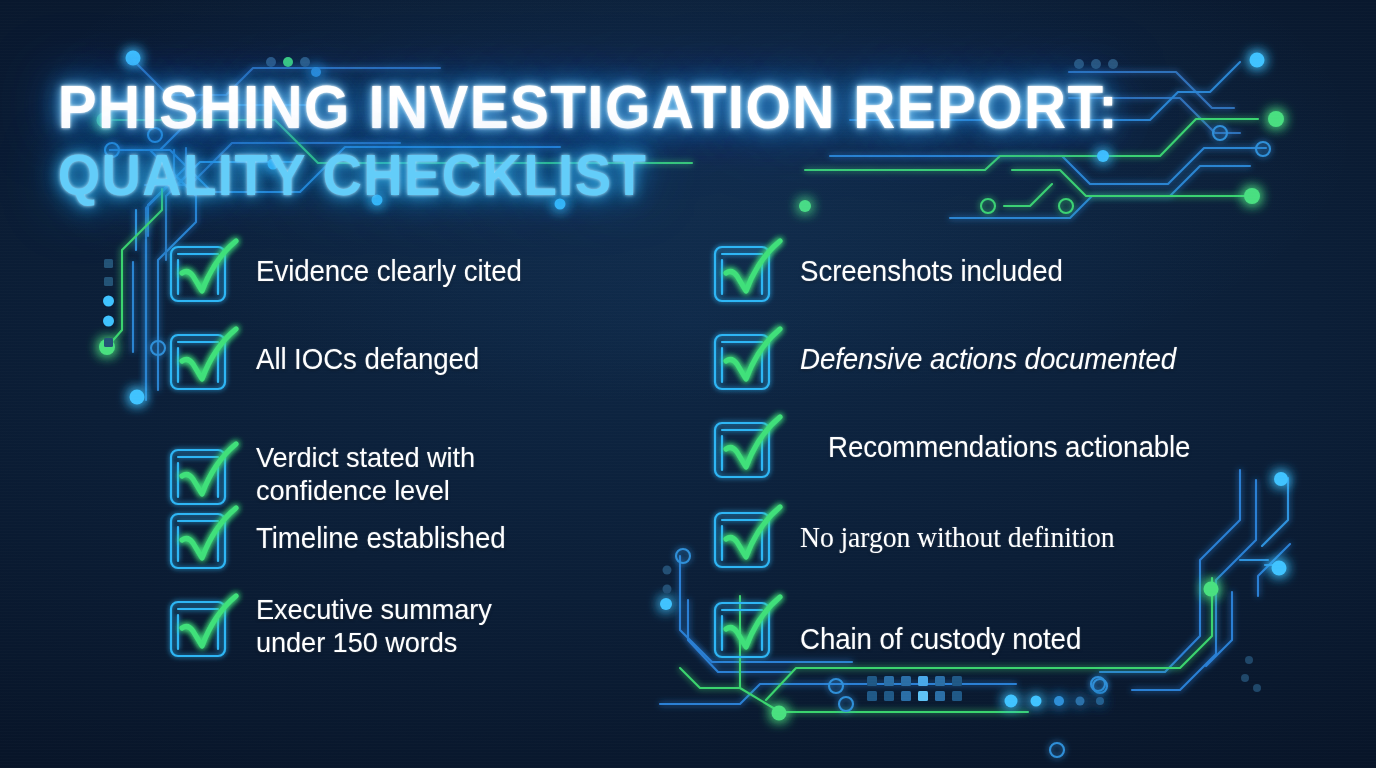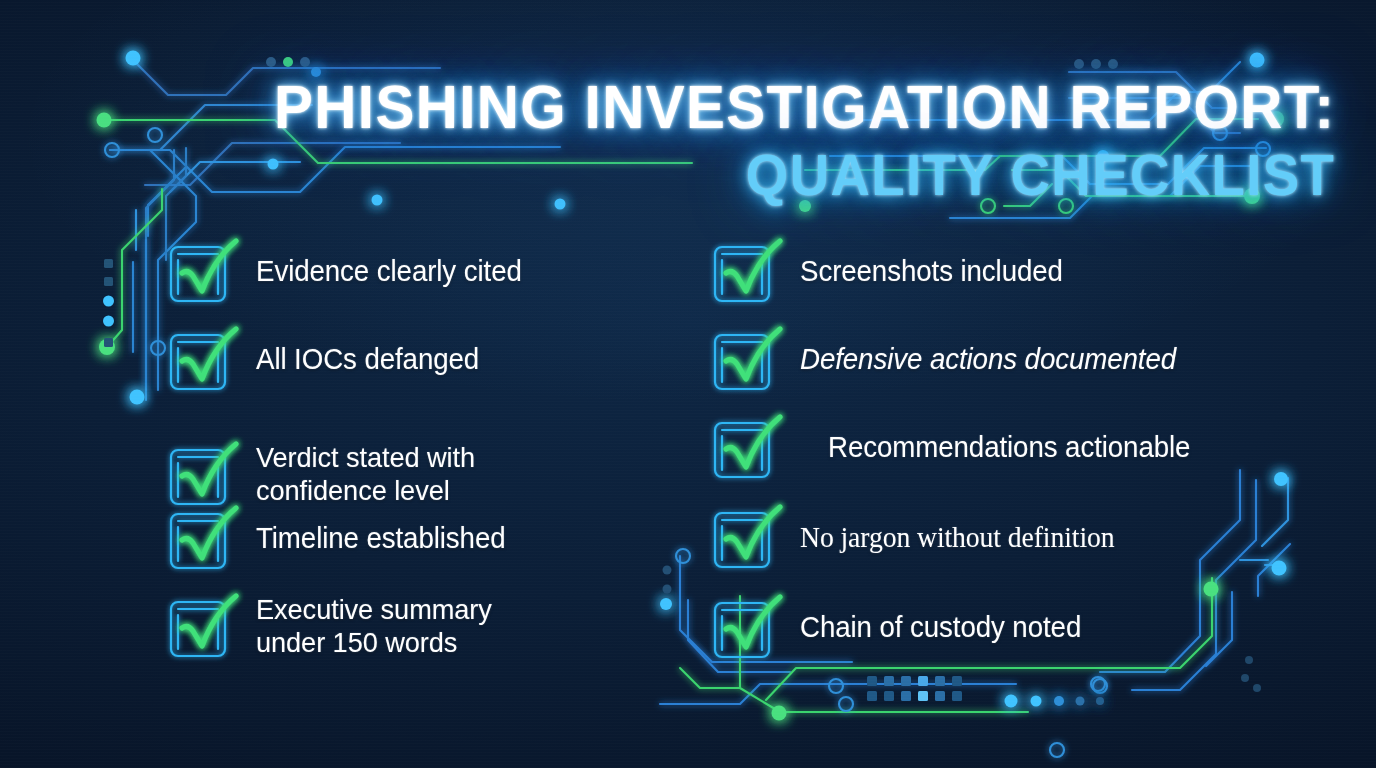--- a/index.html
+++ b/index.html
@@ -18,21 +18,21 @@
   #stage::after{
     content:"";position:absolute;inset:0;pointer-events:none;
     background:
       repeating-linear-gradient(0deg, rgba(255,255,255,.012) 0 1px, rgba(0,0,0,0) 1px 3px),
       radial-gradient(ellipse 70% 50% at 50% 18%, rgba(60,150,230,.10), rgba(0,0,0,0) 70%);
   }
   #circuit{position:absolute;inset:0;width:1376px;height:768px;}
 
   
   .title-wrap{
-    position:absolute;left:4px;right:0;top:76px;text-align:right;z-index:6;padding-left:13px;
+    position:absolute;left:4px;right:0;top:76px;text-align:left;z-index:6;padding-left:13px;
   }
   .title-main{
     display:block;
     font-family:"Liberation Sans", sans-serif;
     font-weight:700;
     font-size:62px;
     line-height:62px;
     letter-spacing:1.5px;
     color:#ffffff;
     transform:scaleX(.94);
@@ -603,21 +603,21 @@
       <path d="M56 37 L56 71"></path>
       <path d="M16 37 L16 71"></path>
     </g>
     <g filter="url(#cgk)" fill="none" stroke="#3fe07a" stroke-width="5.2" stroke-linecap="round" stroke-linejoin="round">
       <path d="M20 50 Q26 46 31 53 L40 68 Q52 36 74 18"></path>
     </g>
   </svg>
         </div>
         <div class="label">No jargon without definition</div>
       </div>
-      <div class="item" style="top: 381px;">
+      <div class="item" style="top: 381px; align-items: flex-end;">
         <div class="cbox">
   <svg viewBox="0 0 86 86">
     <defs>
       <filter id="cg" x="-90%" y="-90%" width="280%" height="280%">
         <feGaussianBlur stdDeviation="2.6" result="b"></feGaussianBlur>
         <feMerge>
                   <feMergeNode in="b"></feMergeNode>
                   <feMergeNode in="SourceGraphic"></feMergeNode>
                 </feMerge>
       </filter>

